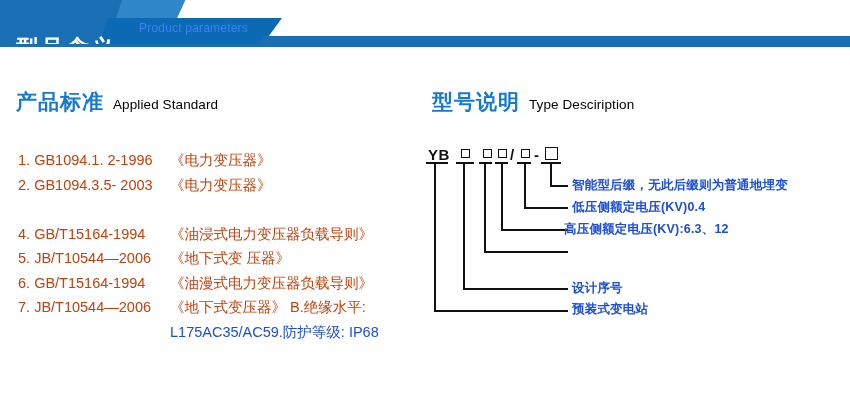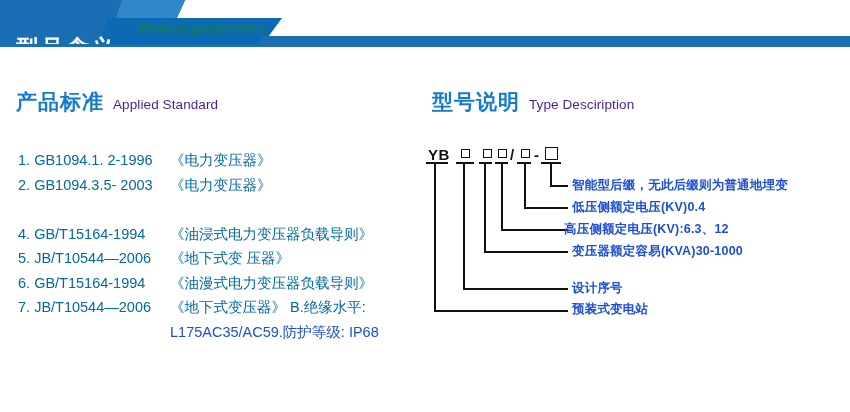--- a/index.html
+++ b/index.html
@@ -15,47 +15,47 @@
   .banner-shape{position:absolute;left:0;top:0;width:850px;height:47px;}
   .banner-title{
     position:absolute;left:16px;top:5px;
     color:#ffffff;font-size:23px;font-weight:bold;
     letter-spacing:2px;line-height:30px;
     white-space:nowrap;
     margin-top:28px;
   }
   .banner-sub{
     position:absolute;left:139px;top:21px;
-    color:#15803d;font-size:14px;font-weight:normal;
+    color:#3b82f6;font-size:12px;font-weight:normal;
     white-space:nowrap;letter-spacing:.2px;
   }
   .banner-baseline{
     position:absolute;left:0;top:44px;width:850px;height:3px;
     background:#1a6fb4;
   }
 
   
   .sec-head{position:absolute;white-space:nowrap;}
   .sec-cn{
     color:#1479d0;font-size:21px;font-weight:bold;letter-spacing:1px;
     display:inline-block;vertical-align:baseline;
   }
   .sec-en{
-    color:#4c1d95;font-size:13.5px;font-weight:normal;
+    color:#000000;font-size:13.5px;font-weight:normal;
     display:inline-block;vertical-align:baseline;margin-left:9px;
     letter-spacing:.1px;
   }
   #applied-standard-head{left:16px;top:88px;}
   #type-description-head{left:432px;top:88px;}
 
   
   .std-list{position:absolute;left:18px;top:148px;width:420px;}
   .std-row{
     display:flex;align-items:flex-end;
-    font-size:14.5px;color:#0369a1;
+    font-size:14.5px;color:#c2410c;
     line-height:24.5px;height:24.5px;white-space:nowrap;
   }
   .std-code{display:inline-block;width:152px;flex:0 0 152px;}
   .std-name{display:inline-block;}
   .std-cont{
     font-size:14.5px;color:#1d4ed8;line-height:24.5px;height:24.5px;
     white-space:nowrap;padding-left:152px;
   }
 
   
@@ -187,16 +187,15 @@
 
   <span class="vline" style="left:43px;top:22px;height:126px;"></span>
   <span class="hline" style="left:43px;top:148px;width:105px;"></span>
 
   <span class="vline" style="left:14px;top:22px;height:148px;"></span>
   <span class="hline" style="left:14px;top:170px;width:134px;"></span>
 
   <span class="anno" style="left:152px;top:38px;">智能型后缀，无此后缀则为普通地埋变</span>
   <span class="anno" style="left:152px;top:60px;">低压侧额定电压(KV)0.4</span>
   <span class="anno" style="left:144px;top:82px;text-align:right;">高压侧额定电压(KV):6.3、12</span>
-  <span class="anno" style="left:152px;top:104px;">变压器额定容易(KVA)30-1000</span>
   <span class="anno" style="left:152px;top:141px;">设计序号</span>
   <span class="anno" style="left:152px;top:162px;">预装式变电站</span>
 </div>
 
 </body></html>

